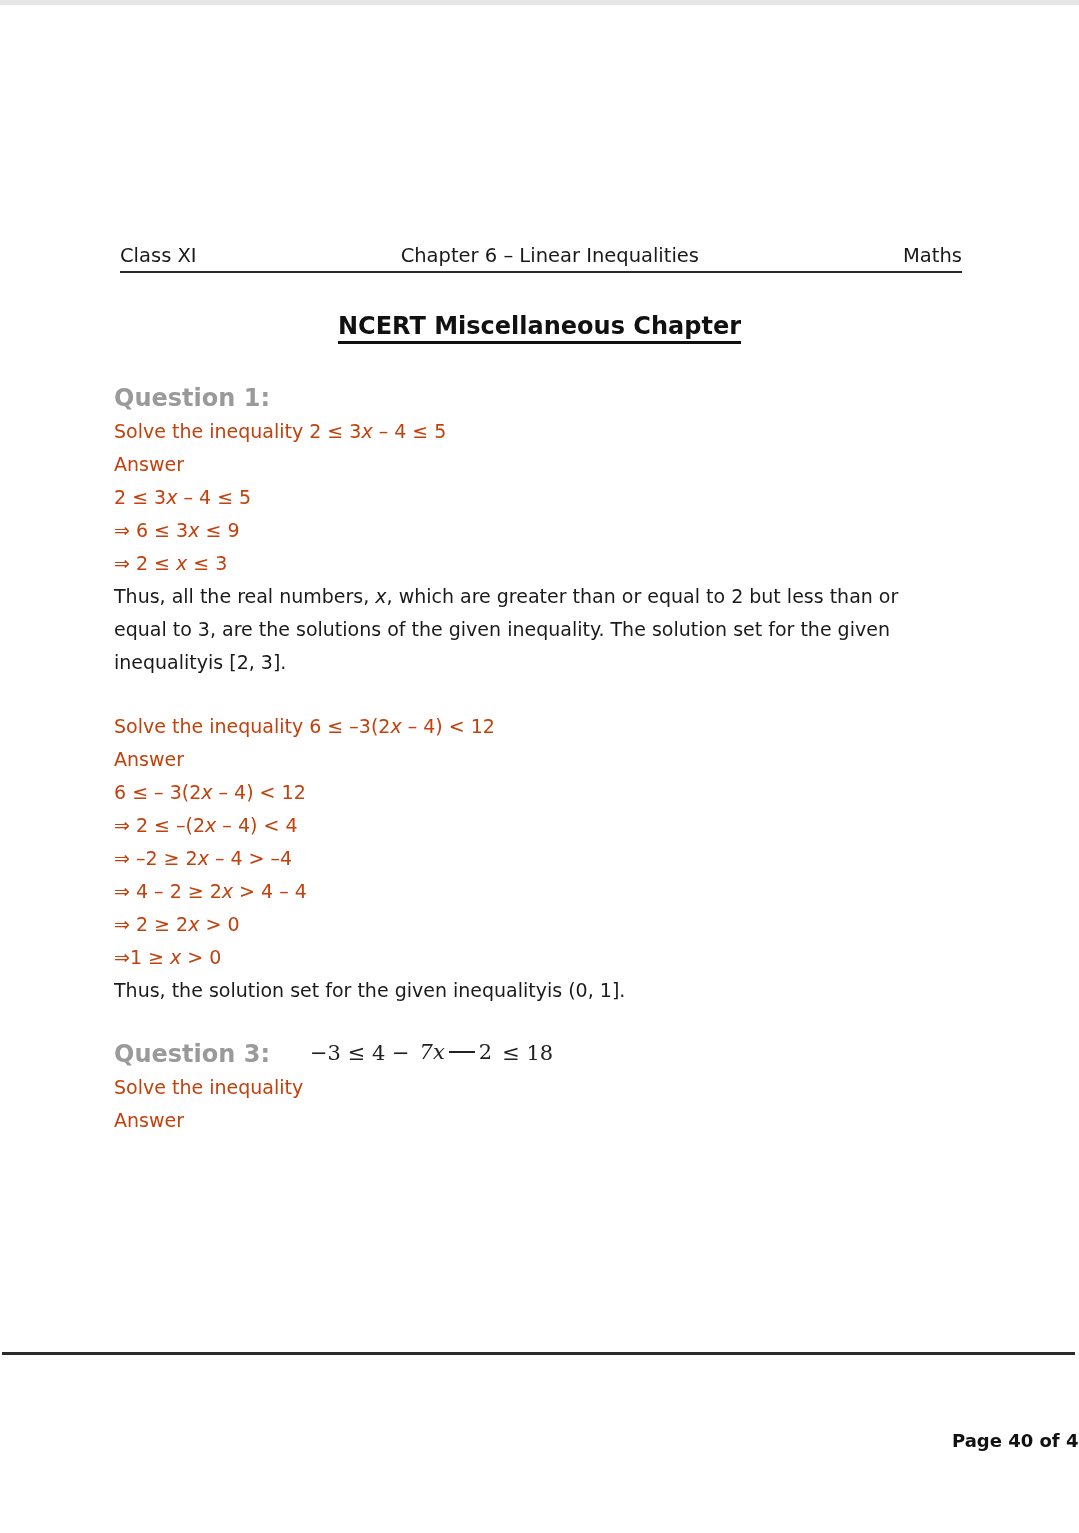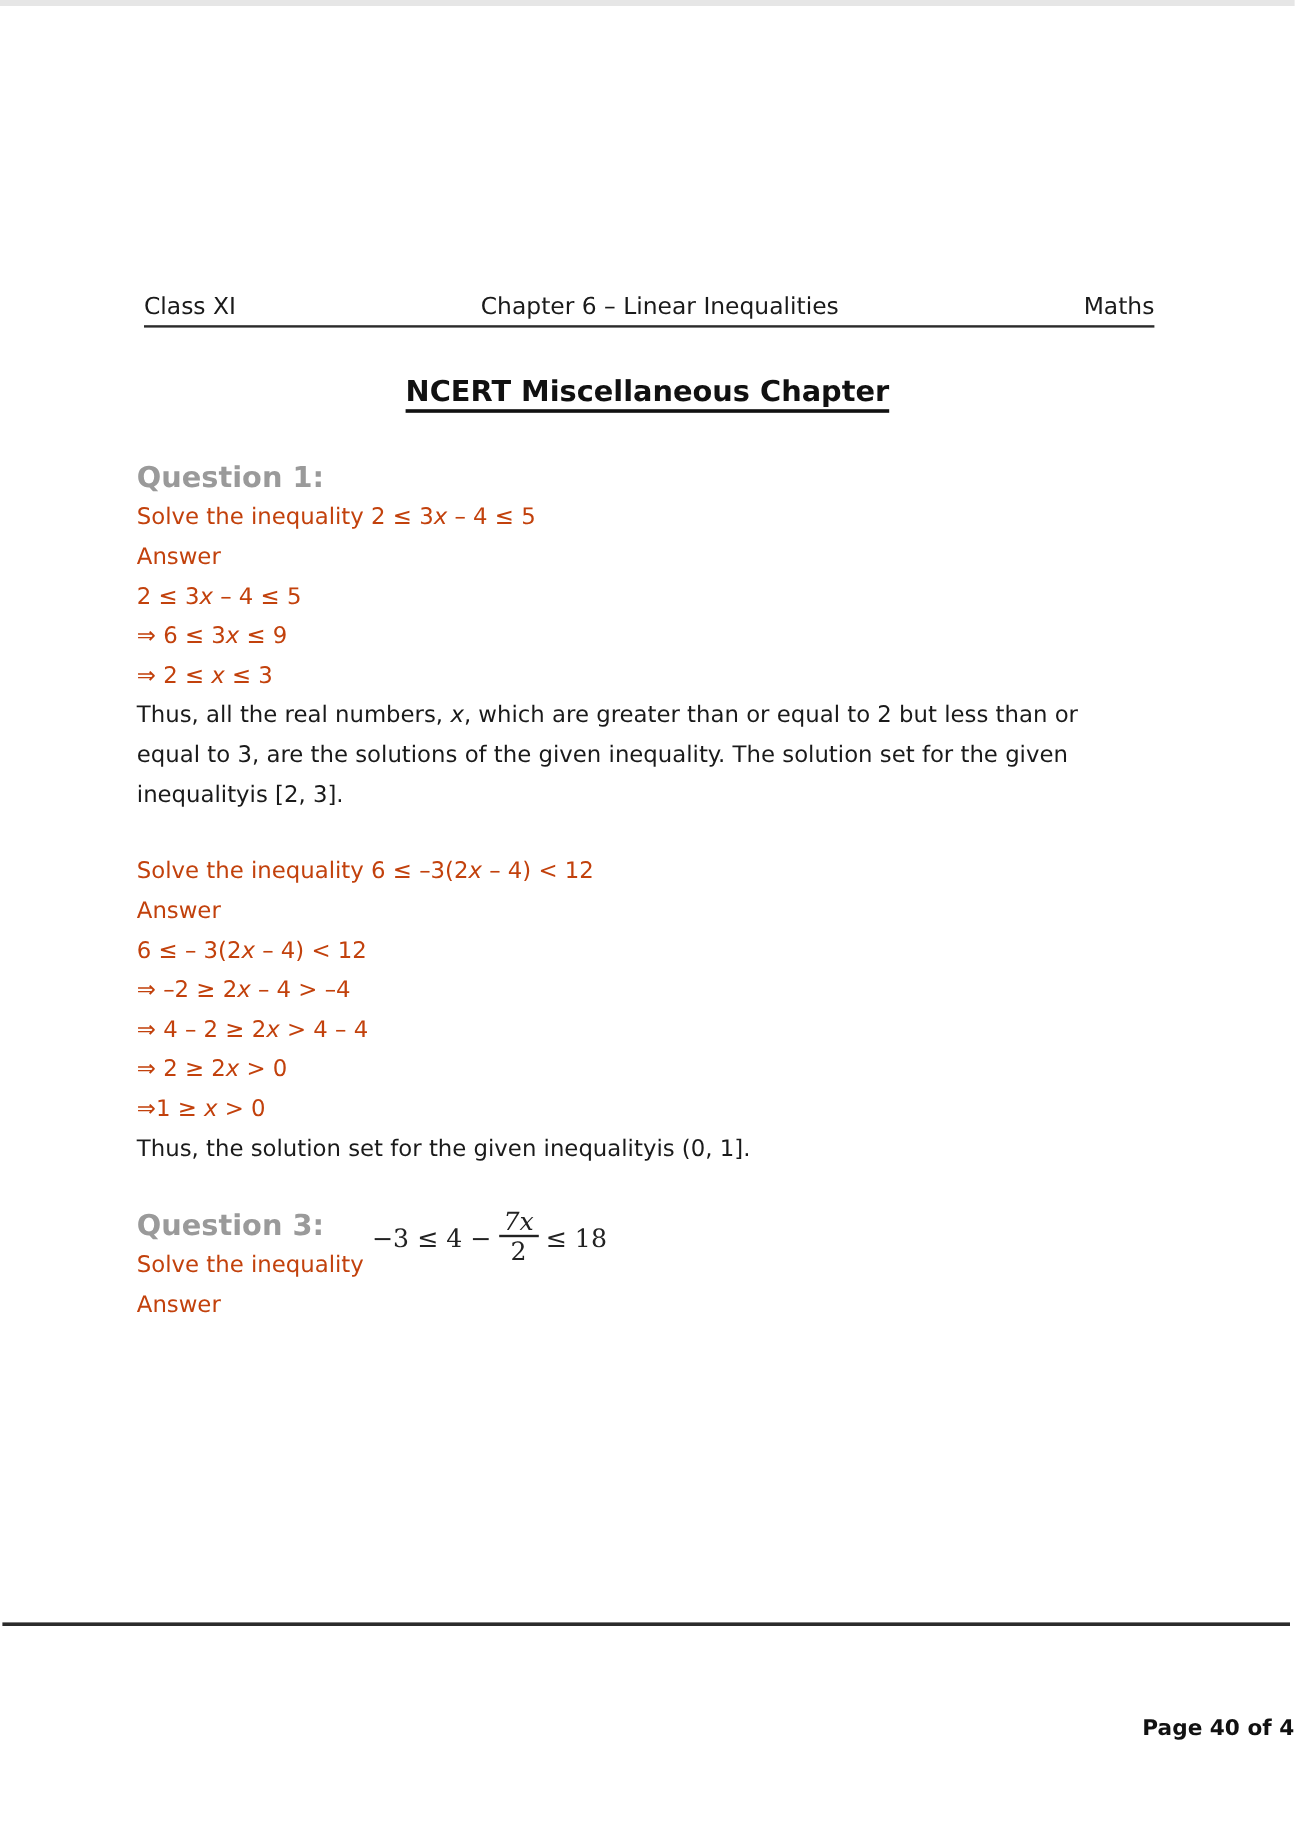--- a/index.html
+++ b/index.html
@@ -112,21 +112,21 @@
     font-family: "DejaVu Serif", "Liberation Serif", serif;
     font-size: 21px;
     color: #222222;
     white-space: nowrap;
     display: inline-flex;
     align-items: center;
     gap: 3px;
   }
   .frac {
     display: inline-flex;
-    flex-direction: column;
+    flex-direction: row;
     align-items: center;
     vertical-align: middle;
     margin: 0 3px;
     position: relative;
     top: -1px;
   }
   .frac .num {
     font-style: italic;
     font-size: 21px;
     line-height: 1.05;
@@ -193,20 +193,21 @@
       <p class="line">⇒ 2 ≤ <i>x</i> ≤ 3</p>
       <p class="para">Thus, all the real numbers, <i>x</i>, which are greater than or equal to 2 but less than or equal to 3, are the solutions of the given inequality. The solution set for the given inequalityis [2, 3].</p>
     </div>
 
     <div class="block-gap"></div>
 
     <div>
       <p class="line">Solve the inequality 6 ≤ –3(2<i>x</i> – 4) &lt; 12</p>
       <p class="line">Answer</p>
       <p class="line">6 ≤ – 3(2<i>x</i> – 4) &lt; 12</p>
+      <p class="line">⇒ 2 ≤ –(2<i>x</i> – 4) &lt; 4</p>
       <p class="line">⇒ –2 ≥ 2<i>x</i> – 4 &gt; –4</p>
       <p class="line">⇒ 4 – 2 ≥ 2<i>x</i> &gt; 4 – 4</p>
       <p class="line">⇒ 2 ≥ 2<i>x</i> &gt; 0</p>
       <p class="line">⇒1 ≥ <i>x</i> &gt; 0</p>
       <p class="para">Thus, the solution set for the given inequalityis (0, 1].</p>
     </div>
 
     <div class="block-gap"></div>
 
     <div>

